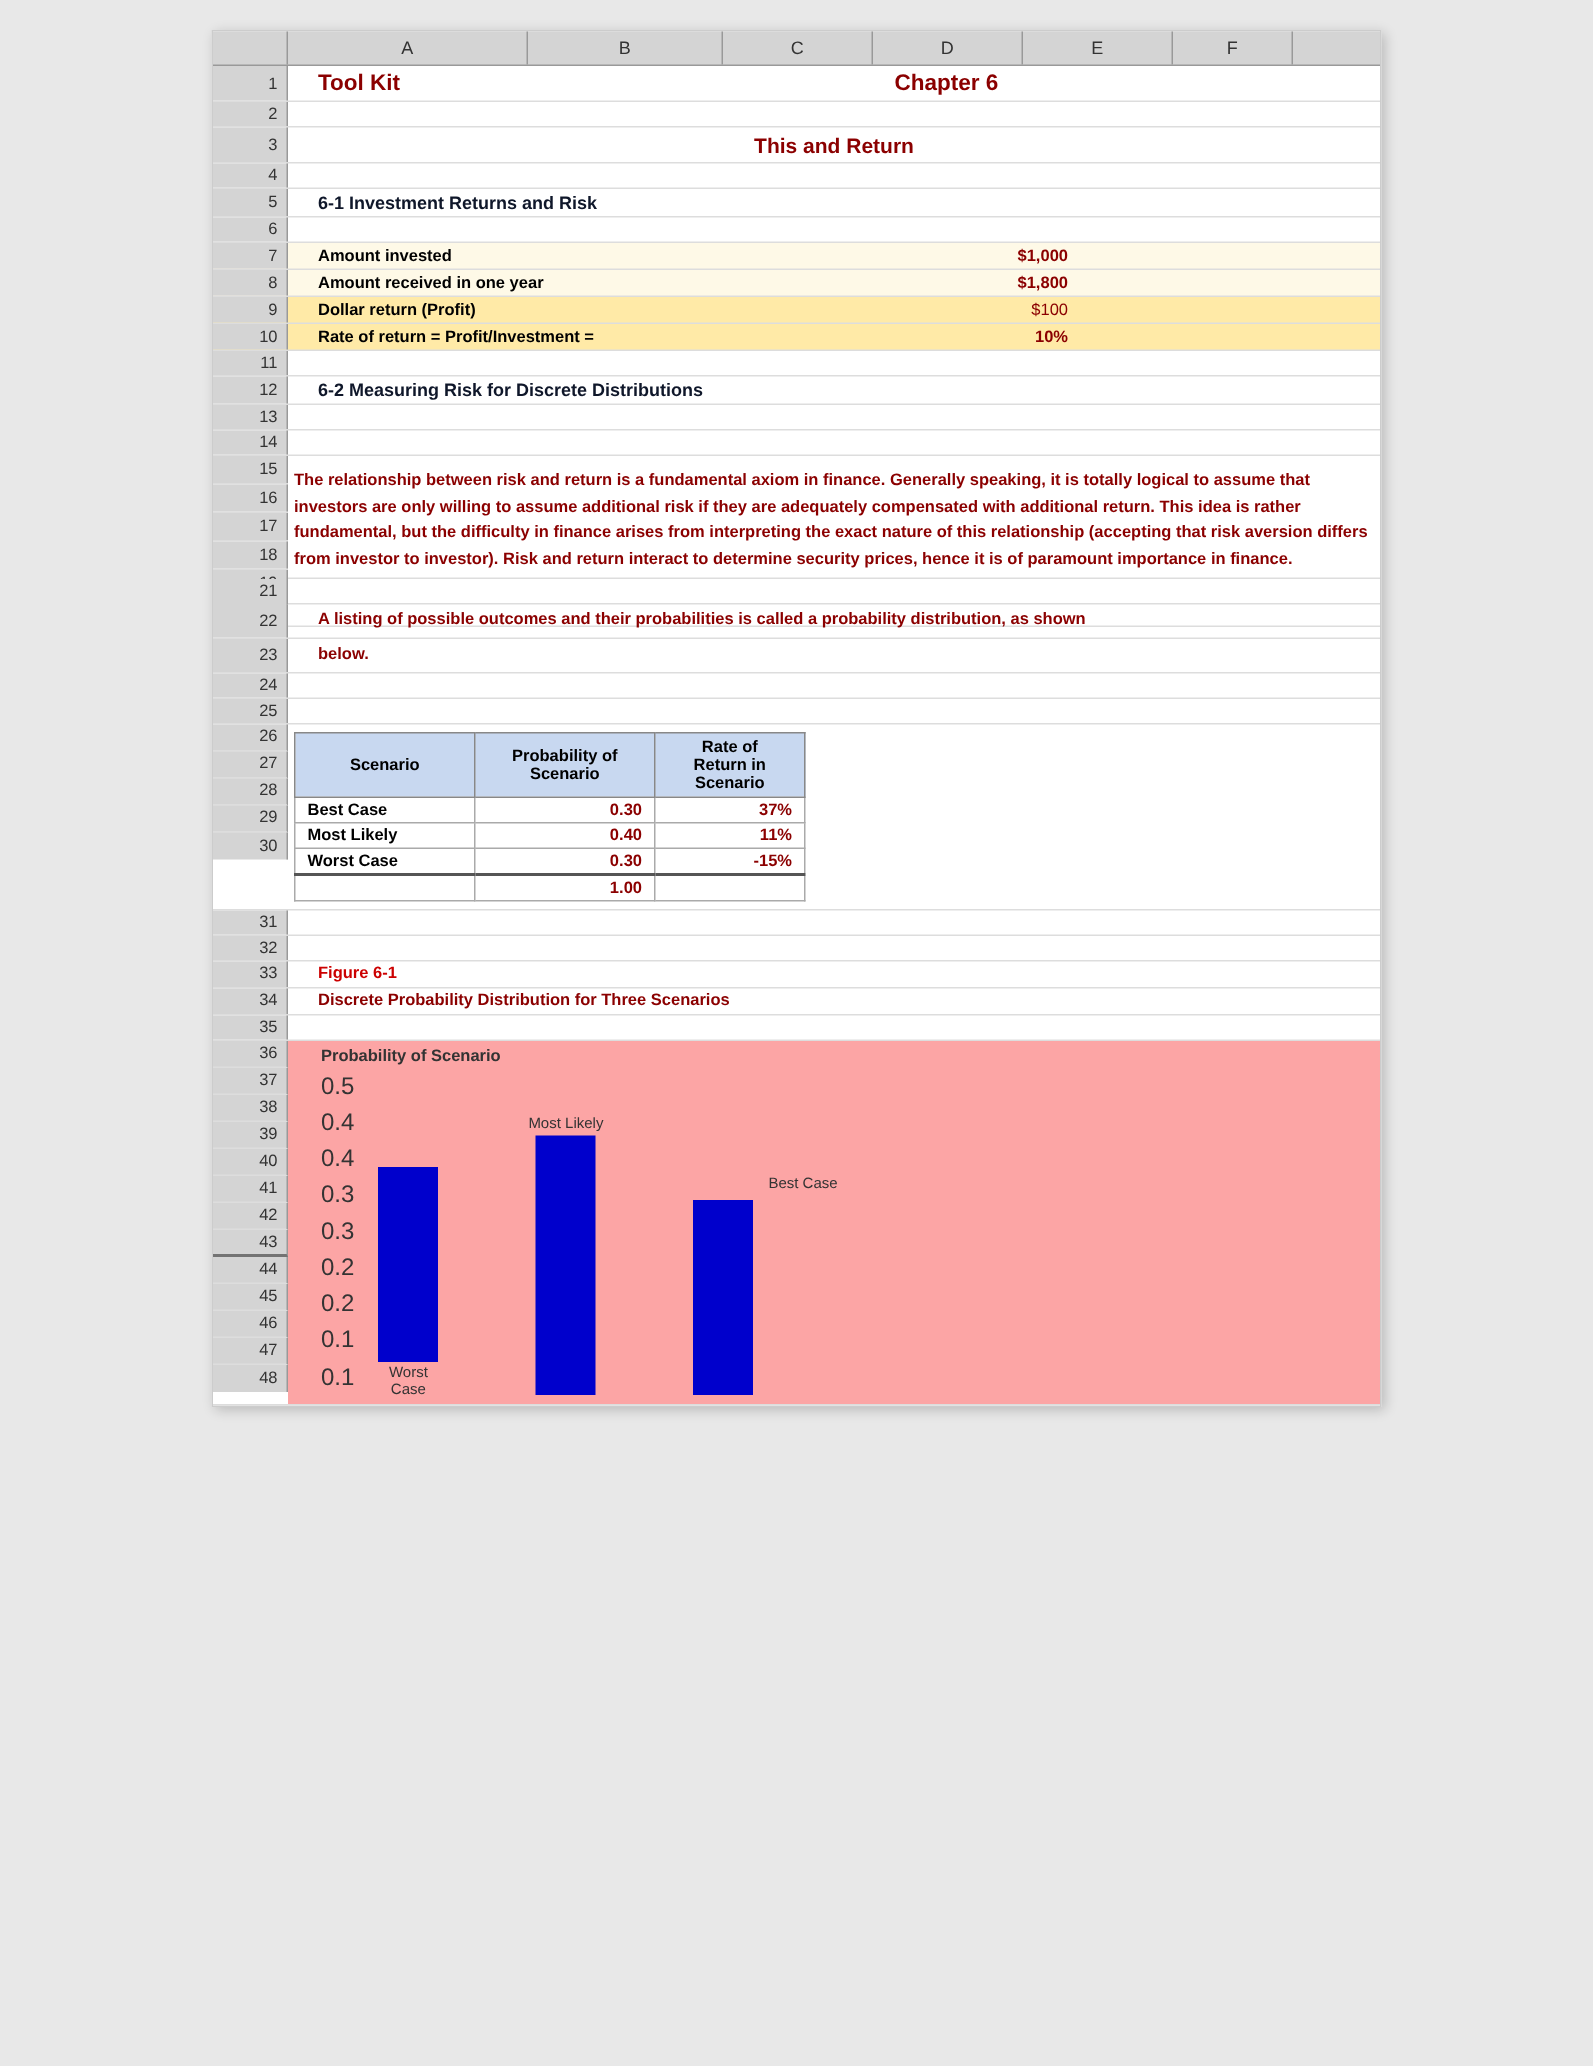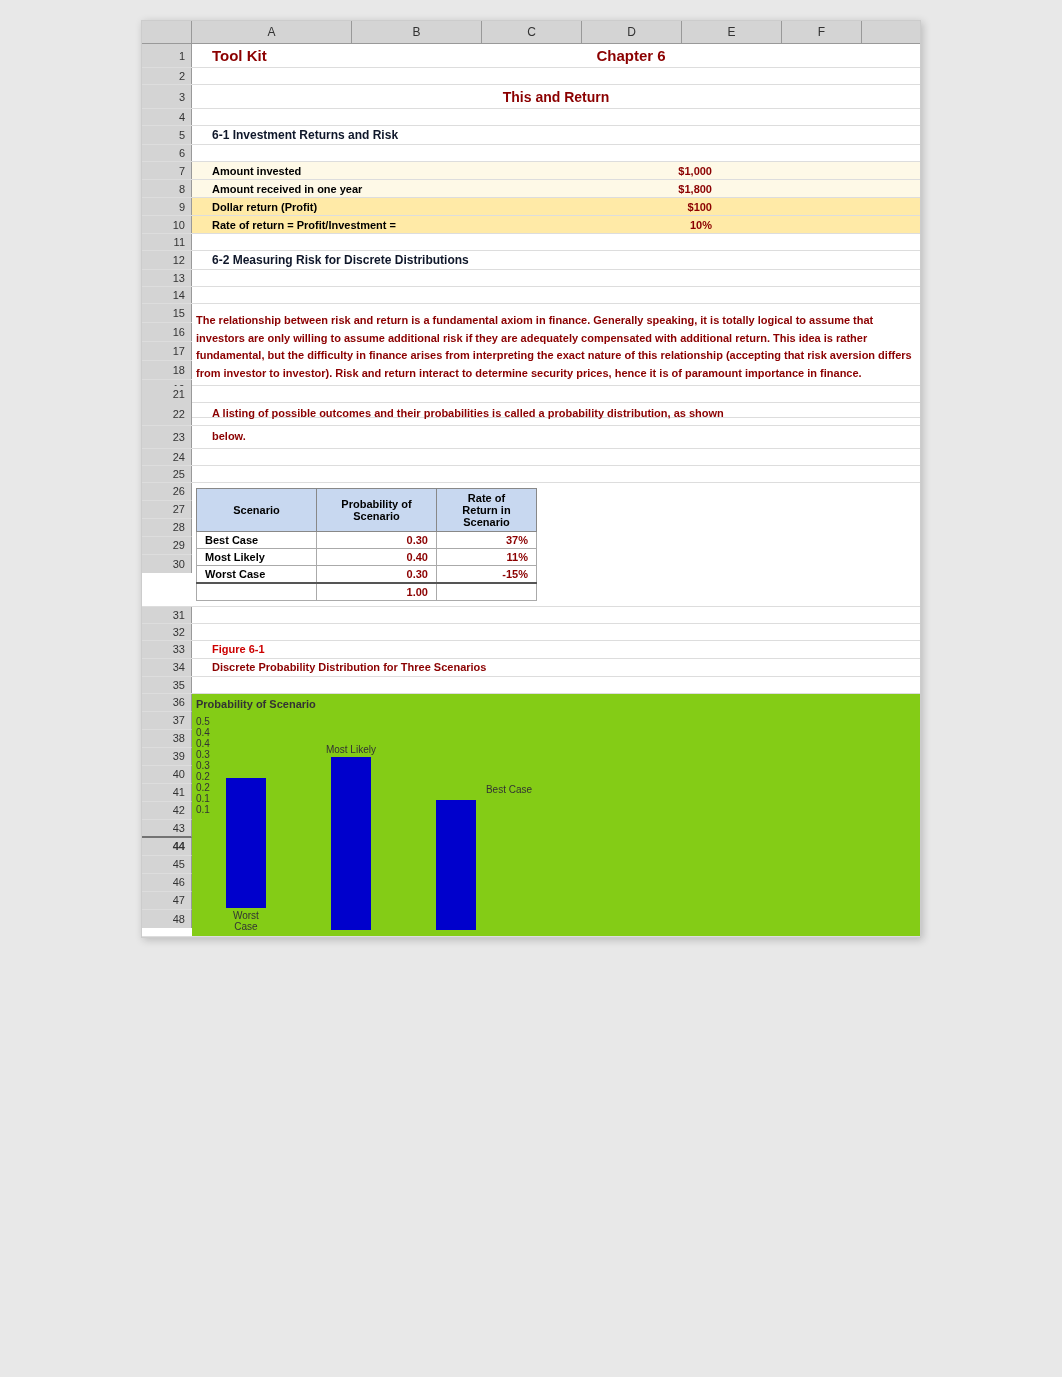--- a/index.html
+++ b/index.html
@@ -204,21 +204,21 @@
     </div>
   </div>
 
   <div class="row data-row-highlight2">
     <div class="row-number">9</div>
     <div class="row-content">
       <table style="width:500px;border-collapse:collapse;">
         <tbody>
             <tr>
           <td style="font-size:11px;font-weight:bold;width:350px;">Dollar return (Profit)</td>
-          <td style="font-size:11px;font-weight:bold;color:#8B0000;text-align:right;width:80px;">$100</td>
+          <td style="font-size:11px;font-weight:normal;color:#8B0000;text-align:right;width:80px;">$100</td>
         </tr>
       </tbody>
         </table>
     </div>
   </div>
 
   <div class="row data-row-highlight2">
     <div class="row-number">10</div>
     <div class="row-content">
       <table style="width:500px;border-collapse:collapse;">
@@ -392,33 +392,33 @@
   <div style="display:grid;grid-template-columns:50px 1fr;border-bottom:1px solid #ddd;">
     <div style="display:flex;flex-direction:column;">
       <div class="row-number" style="height:18px;border-bottom:1px solid #ddd;">36</div>
       <div class="row-number" style="height:18px;border-bottom:1px solid #ddd;">37</div>
       <div class="row-number" style="height:18px;border-bottom:1px solid #ddd;">38</div>
       <div class="row-number" style="height:18px;border-bottom:1px solid #ddd;">39</div>
       <div class="row-number" style="height:18px;border-bottom:1px solid #ddd;">40</div>
       <div class="row-number" style="height:18px;border-bottom:1px solid #ddd;">41</div>
       <div class="row-number" style="height:18px;border-bottom:1px solid #ddd;">42</div>
       <div class="row-number" style="height:18px;border-bottom:2px solid #737373;">43</div>
-      <div class="row-number" style="height:18px;border-bottom:1px solid #ddd;font-weight:bold;">44</div>
+      <div class="row-number" style="height:18px;border-bottom:1px solid #ddd;">44</div>
       <div class="row-number" style="height:18px;border-bottom:1px solid #ddd;">45</div>
       <div class="row-number" style="height:18px;border-bottom:1px solid #ddd;">46</div>
       <div class="row-number" style="height:18px;border-bottom:1px solid #ddd;">47</div>
       <div class="row-number" style="height:18px;">48</div>
     </div>
-    <div style="padding:4px 4px;background:#84cc16;">
+    <div style="padding:4px 22px;background:#fca5a5;">
 
       <div style="font-size:11px;font-weight:bold;margin-bottom:6px;color:#333;">Probability of Scenario</div>
 
       <div style="display:flex;align-items:flex-end;">
 
-        <div style="display:flex;flex-direction:column;height:216px;margin-right:6px;font-size:10px;color:#333;text-align:right;padding-bottom:4px;">
+        <div style="display:flex;flex-direction:column;justify-content:space-between;height:216px;margin-right:6px;font-size:16px;color:#333;text-align:right;padding-bottom:4px;">
           <span>0.5</span>
           <span>0.4</span>
           <span>0.4</span>
           <span>0.3</span>
           <span>0.3</span>
           <span>0.2</span>
           <span>0.2</span>
           <span>0.1</span>
           <span>0.1</span>
         </div>

